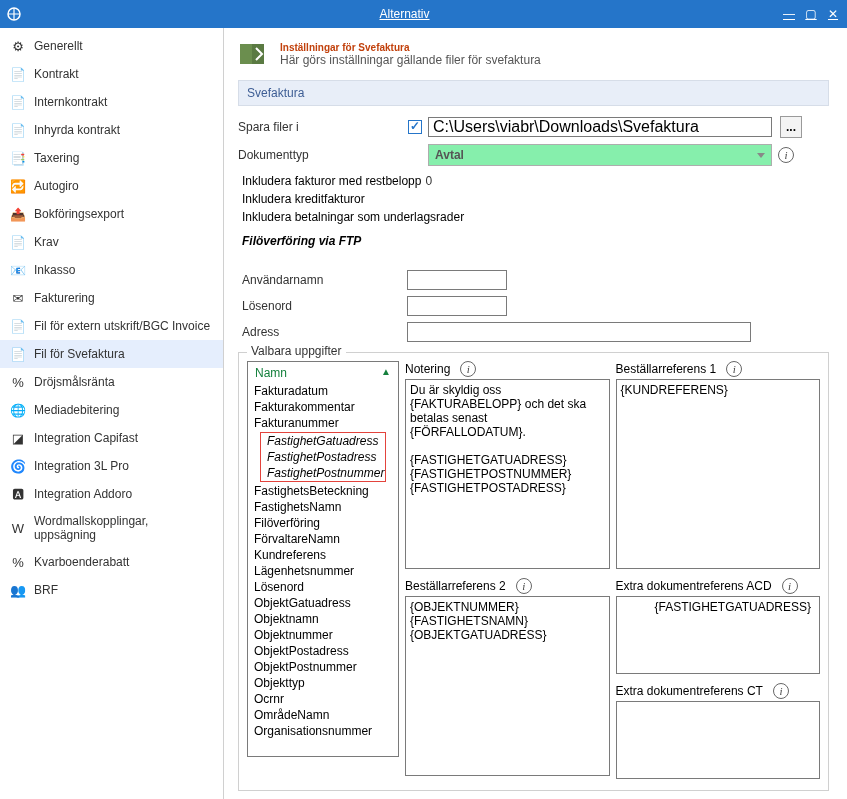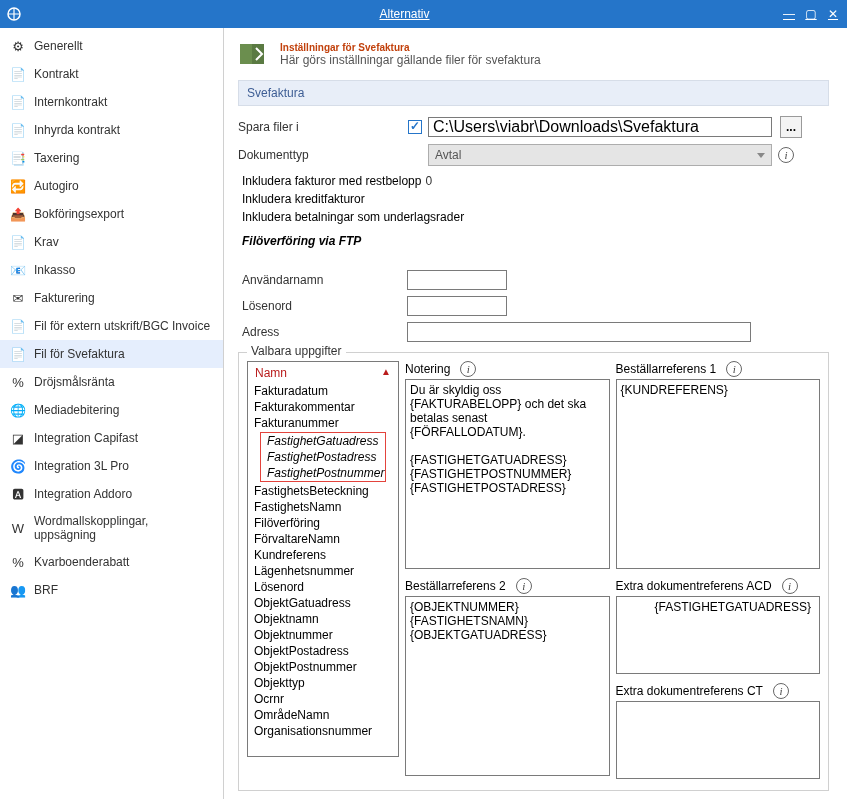--- a/index.html
+++ b/index.html
@@ -28,21 +28,21 @@
 
 .section-head { background: #e8eef8; padding: 5px 8px; border: 1px solid #d6dde8; color: #3d5d94; margin-bottom: 10px; }
 
 .form-row { display: flex; align-items: center; margin-bottom: 6px; }
 .form-label { width: 170px; color: #333; }
 .form-row .checkbox-sq { width: 14px; height: 14px; border: 1px solid #2575c9; margin-right: 6px; position: relative; }
 .form-row .checkbox-sq.checked::after { content: "✓"; position: absolute; top: -2px; left: 1px; color: #2575c9; font-size: 12px; font-weight: bold; }
 .text-input { border: 1px solid #7a7a7a; height: 20px; padding: 1px 4px; font-size: 16px; background: #fff; }
 .path-input { width: 344px; }
 .browse-btn { width: 22px; height: 22px; border: 1px solid #9a9a9a; background: #f4f4f4; margin-left: 8px; cursor: pointer; display: flex; align-items: center; justify-content: center; font-weight: bold; }
-.combo { width: 344px; height: 22px; border: 1px solid #adadad; background: #e5e5e5; color: #555; display: flex; align-items: center; padding: 0 6px; position: relative; }
+.combo { width: 344px; height: 22px; border: 1px solid #adadad; background: #86efac; color: #555; display: flex; align-items: center; padding: 0 6px; position: relative; font-weight: bold; }
 .combo::after { content: ""; position: absolute; right: 6px; top: 8px; border-left: 4px solid transparent; border-right: 4px solid transparent; border-top: 5px solid #888; }
 .info-icon { width: 16px; height: 16px; border: 1px solid #666; border-radius: 50%; display: inline-flex; align-items: center; justify-content: center; font-style: italic; font-family: Georgia, serif; font-size: 11px; color: #444; margin-left: 6px; cursor: help; }
 
 .check-line { display: flex; align-items: center; padding: 2px 0 2px 4px; }
 .check-line .zero { margin-left: 4px; color: #333; }
 
 .subhead { font-weight: bold; margin: 8px 0 22px 4px; font-style: italic; }
 
 .ftp-row { display: flex; align-items: center; margin-bottom: 6px; padding-left: 4px; }
 .ftp-row .form-label { width: 165px; }
@@ -51,21 +51,21 @@
 
 .fieldset { border: 1px solid #d0d0d0; padding: 8px; margin-top: 10px; position: relative; }
 .fieldset .legend { position: absolute; top: -9px; left: 8px; background: #fff; padding: 0 4px; color: #333; }
 
 .valbara-grid { display: grid; grid-template-columns: 152px 1fr 1fr; gap: 6px; }
 .col-stack { display: flex; flex-direction: column; gap: 6px; }
 
 .label-with-info { display: flex; align-items: center; gap: 4px; margin-bottom: 2px; }
 
 .listbox { border: 1px solid #7a7a7a; height: 396px; background: #fff; overflow-y: scroll; padding: 1px 0; }
-.listbox .lh { padding: 2px 6px; color: #b91c1c; border: 1px solid transparent; display: flex; align-items: flex-start; justify-content: space-between; }
+.listbox .lh { padding: 2px 6px; color: #15803d; border: 1px solid transparent; display: flex; align-items: flex-start; justify-content: space-between; }
 .listbox .lh.head { font-weight: normal; }
 .listbox .lh.head .sort-arrow { font-size: 10px; }
 .listbox .li { padding: 1px 6px; cursor: default; }
 .li-block { border: 1.5px solid #e3433c; margin: 1px 12px; font-style: italic; }
 
 .textarea { border: 1px solid #7a7a7a; background: #fff; padding: 3px 4px; width: 100%; resize: none; overflow-y: scroll; font-family: inherit; font-size: 12px; line-height: 14px; }
 .ta-lg { height: 190px; }
 .ta-sm2 { height: 78px; padding-left: 38px; }
 </style>
 </head>

